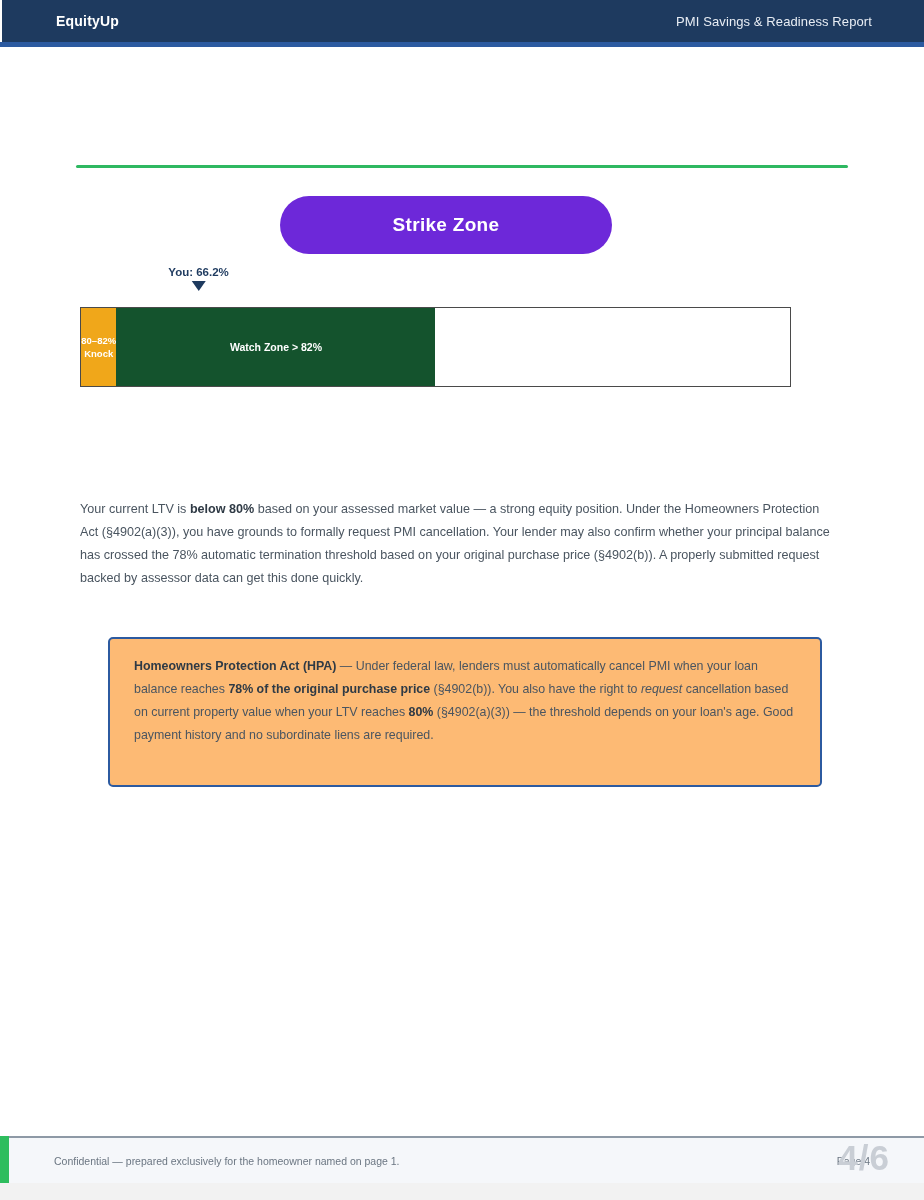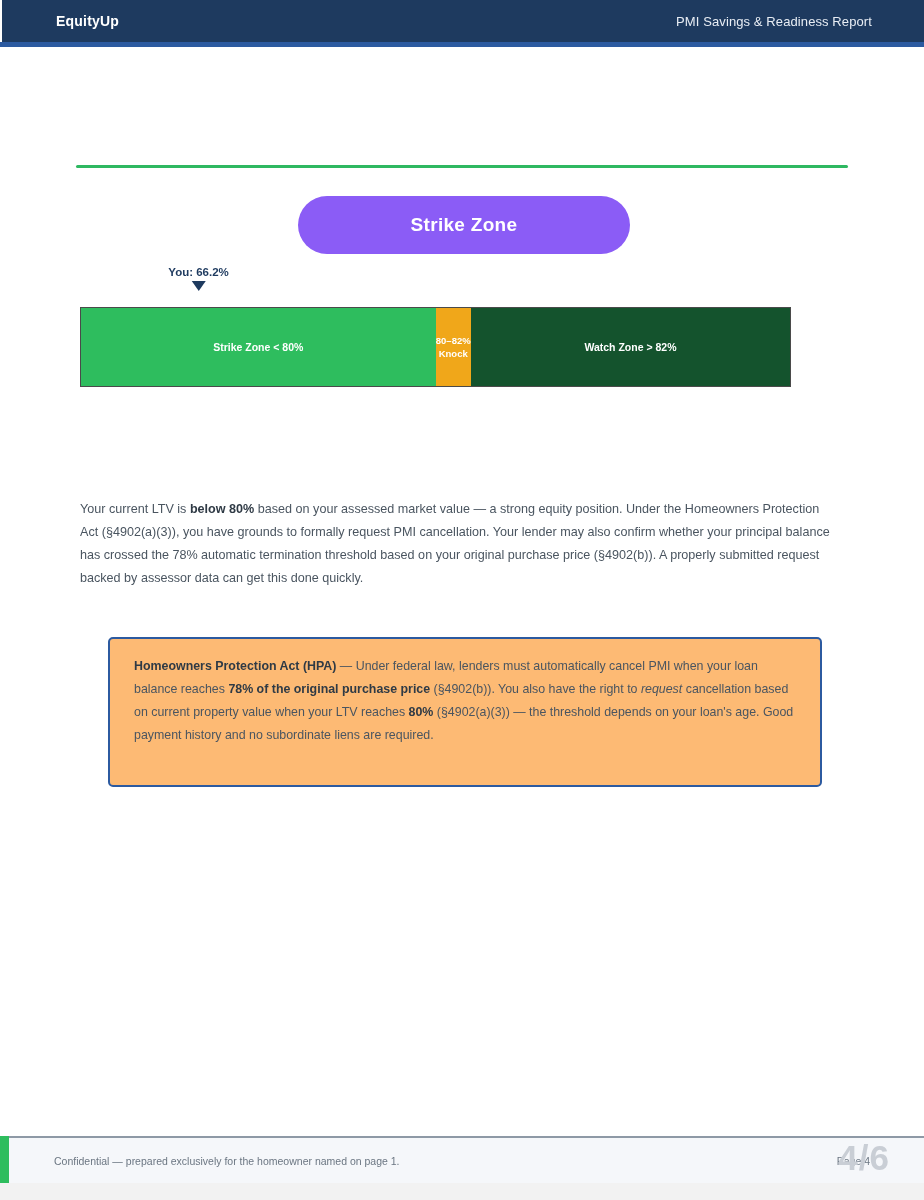--- a/index.html
+++ b/index.html
@@ -59,25 +59,25 @@
     top: 165px;
     width: 772px;
     height: 3px;
     background: #2eb861;
     border-radius: 2px;
   }
 
   
   .status-pill {
     position: absolute;
-    left: 298px;
+    left: 280px;
     top: 196px;
     width: 332px;
     height: 58px;
-    background: #8b5cf6;
+    background: #6d28d9;
     border-radius: 29px;
     display: flex;
     align-items: center;
     justify-content: center;
     color: #ffffff;
     font-size: 19px;
     font-weight: bold;
     letter-spacing: 0.3px;
   }
 
@@ -262,21 +262,20 @@
 
   <div class="status-pill">Strike Zone</div>
 
   <div class="gauge">
     <div class="gauge-marker" id="gauge-marker" style="left: 15.5%;">
       <div class="gauge-marker-label">You: 66.2%</div>
       <div class="gauge-marker-arrow"></div>
     </div>
 
     <div class="gauge-bar" id="gauge-bar">
-        <div class="zone zone-green" style="width: 50%; background: rgb(46, 189, 94);">Strike Zone &lt; 80%</div>
         <div class="zone zone-amber" style="width: 5%; background: rgb(240, 167, 26);">80–82%
 Knock</div>
         <div class="zone zone-red" style="width: 45%; background: #14532d; text-align: right;">Watch Zone &gt; 82%</div>
       </div>
 
   </div>
 
   <div class="body-copy">Your current LTV is <b>below 80%</b> based on your assessed market value — a strong equity position. Under the Homeowners Protection Act (§4902(a)(3)), you have grounds to formally request PMI cancellation. Your lender may also confirm whether your principal balance has crossed the 78% automatic termination threshold based on your original purchase price (§4902(b)). A properly submitted request backed by assessor data can get this done quickly.</div>
 
   <div class="callout">

